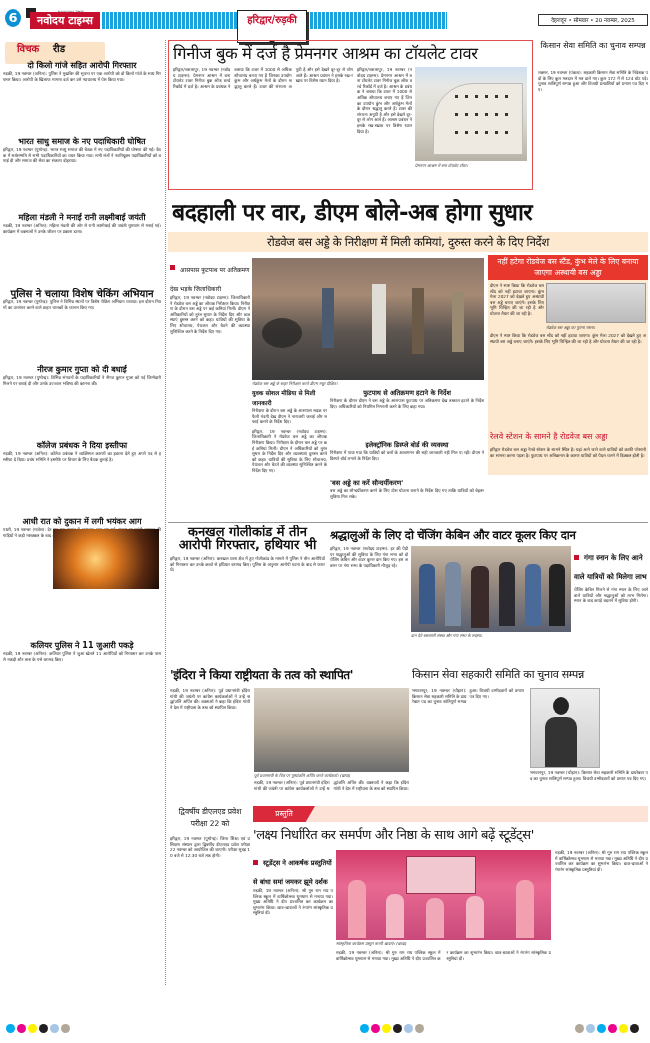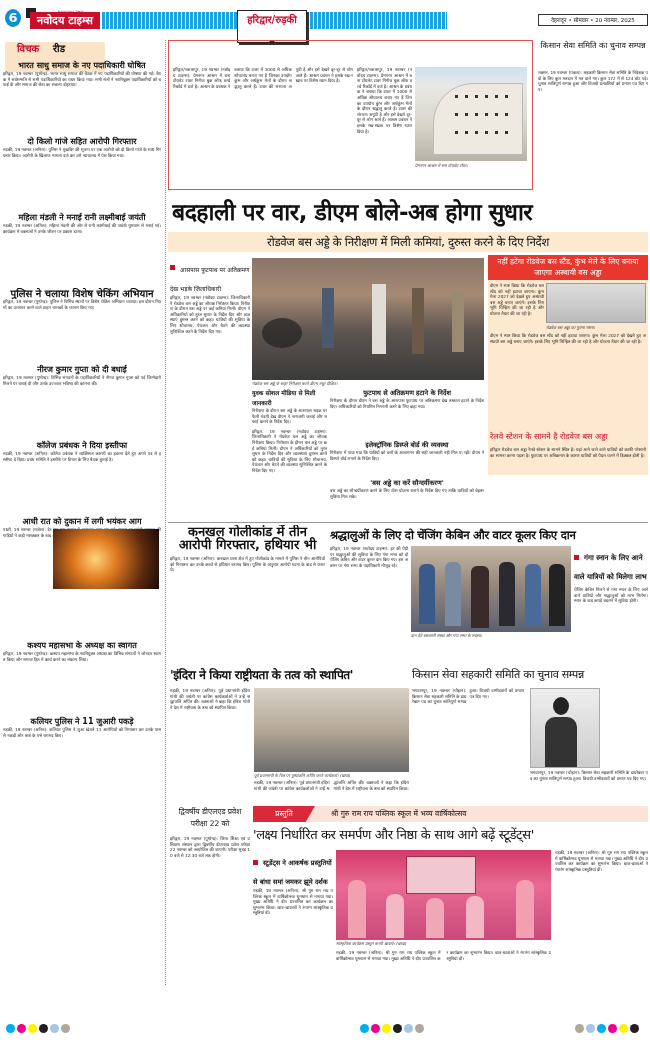--- a/index.html
+++ b/index.html
@@ -30,32 +30,32 @@
   <div class="abs" id="page-num">6</div>
   <div class="abs" id="brand-shadow"></div>
   <div class="abs" id="brand-tiny">NAVODAYA TIMES</div>
   <div class="abs" id="brand">नवोदय टाइम्स</div>
   <div class="abs" id="stripe"></div>
   <div class="abs" id="section-tag">हरिद्वार/रुड़की</div>
   <div class="abs" id="dateline">देहरादून • सोमवार • 20 नवम्बर, 2025</div>
 </div>
 
 <div class="abs" style="left:3px;top:40px;width:160px;height:945px;">
-  <div class="abs" style="left:2px;top:2px;width:100px;height:30px;background:#fbe3c8;border-radius:2px;">
+  <div class="abs" style="left:2px;top:2px;width:100px;height:22px;background:#fbe3c8;border-radius:2px;">
     <span style="position:absolute;left:12px;top:0;color:#c8102e;font-weight:bold;font-size:10px;line-height:14px;">विचक</span>
     <span style="position:absolute;left:48px;top:0;color:#111;font-weight:bold;font-size:10px;line-height:14px;">रीड</span>
   </div>
   <div id="left-stories" style="position:absolute;left:0;top:20px;width:158px;">
       <div style="margin-bottom: 3px;">
+        <div class="hl" style="font-size: 8px; line-height: 11px; text-align: center;">दो किलो गांजे सहित आरोपी गिरफ्तार</div>
+        <div class="txt" style="height: 62px;">रुड़की, 19 नवम्बर (अनिल): पुलिस ने मुखबिर की सूचना पर एक आरोपी को दो किलो गांजे के साथ गिरफ्तार किया। आरोपी के खिलाफ मामला दर्ज कर उसे न्यायालय में पेश किया गया।</div>
+      </div>
+      <div style="margin-bottom: 3px;">
         <div class="hl" style="font-size: 8px; line-height: 11px; text-align: center;">भारत साधु समाज के नए पदाधिकारी घोषित</div>
         <div class="txt" style="height: 62px;">हरिद्वार, 19 नवम्बर (पुष्पेन्द्र): भारत साधु समाज की बैठक में नए पदाधिकारियों की घोषणा की गई। बैठक में सर्वसम्मति से सभी पदाधिकारियों का चयन किया गया। सभी संतों ने नवनियुक्त पदाधिकारियों को बधाई दी और समाज की सेवा का संकल्प दोहराया।</div>
-      </div>
-      <div style="margin-bottom: 3px;">
-        <div class="hl" style="font-size: 8px; line-height: 11px; text-align: center;">दो किलो गांजे सहित आरोपी गिरफ्तार</div>
-        <div class="txt" style="height: 62px;">रुड़की, 19 नवम्बर (अनिल): पुलिस ने मुखबिर की सूचना पर एक आरोपी को दो किलो गांजे के साथ गिरफ्तार किया। आरोपी के खिलाफ मामला दर्ज कर उसे न्यायालय में पेश किया गया।</div>
       </div>
       <div style="margin-bottom: 3px;">
         <div class="hl" style="font-size: 8px; line-height: 11px; text-align: center;">महिला मंडली ने मनाई रानी लक्ष्मीबाई जयंती</div>
         <div class="txt" style="height: 62px;">रुड़की, 19 नवम्बर (अनिल): महिला मंडली की ओर से रानी लक्ष्मीबाई की जयंती धूमधाम से मनाई गई। कार्यक्रम में वक्ताओं ने उनके जीवन पर प्रकाश डाला।</div>
       </div>
       <div style="margin-bottom: 3px;">
         <div class="hl" style="font-size: 10px; line-height: 11px; text-align: center;">पुलिस ने चलाया विशेष चेकिंग अभियान</div>
         <div class="txt" style="height: 62px;">हरिद्वार, 19 नवम्बर (पुष्पेन्द्र): पुलिस ने विभिन्न स्थानों पर विशेष चेकिंग अभियान चलाया। इस दौरान नियमों का उल्लंघन करने वाले वाहन चालकों के चालान किए गए।</div>
       </div>
       <div style="margin-bottom: 3px;">
@@ -66,32 +66,29 @@
         <div class="hl" style="font-size: 8px; line-height: 11px; text-align: center;">कॉलेज प्रबंधक ने दिया इस्तीफा</div>
         <div class="txt" style="height: 62px;">रुड़की, 19 नवम्बर (अनिल): कॉलेज प्रबंधक ने व्यक्तिगत कारणों का हवाला देते हुए अपने पद से इस्तीफा दे दिया। प्रबंध समिति ने इस्तीफे पर विचार के लिए बैठक बुलाई है।</div>
       </div>
       <div style="margin-bottom: 3px;">
         <div class="hl" style="font-size: 8px; line-height: 11px; text-align: center;">आधी रात को दुकान में लगी भयंकर आग</div>
         <div class="txt" style="height: 110px;">पथरी, 19 नवम्बर (राजेश): देर रात एक दुकान में अचानक आग लग गई। सूचना पर पहुंची दमकल की गाड़ियों ने कड़ी मशक्कत के बाद आग पर काबू पाया। आग से लाखों का सामान जलकर राख हो गया।</div>
         <div class="photo" style="position: relative; margin: -108px 0px 0px 50px; width: 106px; height: 60px; background: radial-gradient(circle at 40% 50%, rgb(255, 210, 122) 0%, rgb(224, 122, 32) 30%, rgb(90, 42, 16) 70%, rgb(26, 10, 4) 100%);"></div>
         <div style="height: 48px;"></div>
       </div>
       <div style="margin-bottom: 3px;">
-        <div class="hl" style="font-size: 8px; line-height: 11px; text-align: center;">कश्यप महासभा के अध्यक्ष का स्वागत</div>
-        <div class="txt" style="height: 62px;">हरिद्वार, 19 नवम्बर (पुष्पेन्द्र): कश्यप महासभा के नवनियुक्त अध्यक्ष का विभिन्न संगठनों ने जोरदार स्वागत किया और समाज हित में कार्य करने का संकल्प लिया।</div>
-      </div>
-      <div style="margin-bottom: 3px;">
         <div class="hl" style="font-size: 8px; line-height: 11px; text-align: center;">कलियर पुलिस ने 11 जुआरी पकड़े</div>
         <div class="txt" style="height: 62px;">रुड़की, 19 नवम्बर (अनिल): कलियर पुलिस ने जुआ खेलते 11 आरोपियों को गिरफ्तार कर उनके पास से नकदी और ताश के पत्ते बरामद किए।</div>
       </div>
     </div>
 </div>
 <div class="abs rule" style="left:165px;top:40px;width:1px;height:945px;border-left:1px dotted #888;background:none"></div>
 
 <div class="abs" style="left:168px;top:40px;width:365px;height:150px;border:1px solid #e05050;">
+  <div class="abs hl" style="left:4px;top:2px;width:356px;font-size:16.5px;line-height:22px;font-weight:normal;letter-spacing:-0.4px;">गिनीज बुक में दर्ज है प्रेमनगर आश्रम का टॉयलेट टावर</div>
   <div class="abs txt" style="left:4px;top:26px;width:180px;height:118px;column-count:3;column-gap:4px;">हरिद्वार/ज्वालापुर, 19 नवम्बर (नवोदय टाइम्स): प्रेमनगर आश्रम में बना टॉयलेट टावर गिनीज बुक ऑफ वर्ल्ड रिकॉर्ड में दर्ज है। आश्रम के प्रबंधक ने बताया कि टावर में 1000 से अधिक शौचालय बनाए गए हैं जिनका उपयोग कुंभ और अर्धकुंभ मेलों के दौरान श्रद्धालु करते हैं। टावर की संरचना अनूठी है और इसे देखने दूर-दूर से लोग आते हैं। आश्रम प्रबंधन ने इसके रख-रखाव पर विशेष ध्यान दिया है।</div>
   <div class="abs photo" style="left:246px;top:26px;width:112px;height:94px;background:linear-gradient(180deg,#cfe0f0 0%,#e8e8e4 20%,#d9d6cc 60%,#b8b2a6 100%);">
     <div style="position:absolute;left:18px;top:16px;width:90px;height:72px;border-radius:40px 0 0 0;background:#eeeae2;border:1px solid #bbb"></div>
     <div style="position:absolute;left:40px;top:28px;width:60px;height:3px;background:repeating-linear-gradient(90deg,#333 0 3px,transparent 3px 10px)"></div>
     <div style="position:absolute;left:40px;top:46px;width:60px;height:3px;background:repeating-linear-gradient(90deg,#333 0 3px,transparent 3px 10px)"></div>
     <div style="position:absolute;left:40px;top:64px;width:60px;height:3px;background:repeating-linear-gradient(90deg,#333 0 3px,transparent 3px 10px)"></div>
   </div>
   <div class="abs cap" style="left:246px;top:122px;width:112px;">प्रेमनगर आश्रम में बना टॉयलेट टॉवर।</div>
   <div class="abs txt" style="left:188px;top:26px;width:55px;height:118px;">हरिद्वार/ज्वालापुर, 19 नवम्बर (नवोदय टाइम्स): प्रेमनगर आश्रम में बना टॉयलेट टावर गिनीज बुक ऑफ वर्ल्ड रिकॉर्ड में दर्ज है। आश्रम के प्रबंधक ने बताया कि टावर में 1000 से अधिक शौचालय बनाए गए हैं जिनका उपयोग कुंभ और अर्धकुंभ मेलों के दौरान श्रद्धालु करते हैं। टावर की संरचना अनूठी है और इसे देखने दूर-दूर से लोग आते हैं। आश्रम प्रबंधन ने इसके रख-रखाव पर विशेष ध्यान दिया है।</div>
 </div>
@@ -126,21 +123,21 @@
 </div>
 <div class="abs" style="left:330px;top:388px;width:154px;height:40px;">
   <div class="hl" style="font-size:6.5px;line-height:10px;text-align:center">फुटपाथ से अतिक्रमण हटाने के निर्देश</div>
   <div class="txt">निरीक्षण के दौरान डीएम ने बस अड्डे के आसपास फुटपाथ पर अतिक्रमण देख तत्काल हटाने के निर्देश दिए। अधिकारियों को नियमित निगरानी करने के लिए कहा गया।</div>
 </div>
 <div class="abs" style="left:330px;top:440px;width:154px;height:28px;">
   <div class="hl" style="font-size:6.5px;line-height:10px;text-align:center">इलेक्ट्रॉनिक डिस्प्ले बोर्ड की व्यवस्था</div>
   <div class="txt">निरीक्षण में पाया गया कि यात्रियों को बसों के आवागमन की सही जानकारी नहीं मिल पा रही। डीएम ने डिस्प्ले बोर्ड लगाने के निर्देश दिए।</div>
 </div>
 <div class="abs" style="left:330px;top:478px;width:154px;height:40px;">
-  <div class="hl" style="font-size:6.5px;line-height:10px;text-align:center">'बस अड्डे का करें सौन्दर्यीकरण'</div>
+  <div class="hl" style="font-size:6.5px;line-height:10px;">'बस अड्डे का करें सौन्दर्यीकरण'</div>
   <div class="txt">बस अड्डे का सौन्दर्यीकरण करने के लिए ठोस योजना बनाने के निर्देश दिए गए ताकि यात्रियों को बेहतर सुविधा मिल सके।</div>
 </div>
 
 <div class="abs" style="left:488px;top:255px;width:160px;height:220px;background:#fde9cf;">
   <div class="hl" style="background:#e8372c;color:#fff;font-weight:normal;font-size:7.5px;line-height:11px;white-space:normal;text-align:center;padding:1px 2px;height:25px">नहीं हटेगा रोडवेज बस स्टैंड, कुंभ मेले के लिए बनाया जाएगा अस्थायी बस अड्डा</div>
   <div class="abs photo" style="left:58px;top:28px;width:100px;height:40px;background:linear-gradient(180deg,#ddd 0%,#bbb 100%);border:1px solid #999"></div>
   <div class="abs cap" style="left:58px;top:70px;width:100px">रोडवेज बस अड्डा का पुराना रास्ता।</div>
   <div class="abs txt" style="left:2px;top:28px;width:54px;height:48px">डीएम ने स्पष्ट किया कि रोडवेज बस स्टैंड को नहीं हटाया जाएगा। कुंभ मेला 2027 को देखते हुए अस्थायी बस अड्डे बनाए जाएंगे। इसके लिए भूमि चिन्हित की जा रही है और योजना तैयार की जा रही है।</div>
   <div class="abs txt" style="left:2px;top:78px;width:156px;height:95px">डीएम ने स्पष्ट किया कि रोडवेज बस स्टैंड को नहीं हटाया जाएगा। कुंभ मेला 2027 को देखते हुए अस्थायी बस अड्डे बनाए जाएंगे। इसके लिए भूमि चिन्हित की जा रही है और योजना तैयार की जा रही है।</div>
   <div class="abs hl" style="left:2px;top:176px;width:156px;font-weight:normal;color:#c8102e;font-size:8px;line-height:12px;">रेलवे स्टेशन के सामने है रोडवेज बस अड्डा</div>
@@ -185,21 +182,20 @@
 </div>
 <div class="abs txt" style="left:530px;top:770px;width:118px;height:32px">भगवानपुर, 19 नवम्बर (चौहान): किसान सेवा सहकारी समिति के डायरेक्टर पद का चुनाव शांतिपूर्ण सम्पन्न हुआ। विजयी उम्मीदवारों को प्रमाण पत्र दिए गए।</div>
 
 <div class="abs" style="left:170px;top:806px;width:80px;height:180px;">
   <div class="hl" style="font-weight:normal;font-size:7.5px;line-height:12px;white-space:normal;text-align:center;height:26px">द्विवर्षीय डीएलएड प्रवेश परीक्षा 22 को</div>
   <div class="txt" style="margin-top:4px;height:145px">हरिद्वार, 19 नवम्बर (पुष्पेन्द्र): जिला शिक्षा एवं प्रशिक्षण संस्थान द्वारा द्विवर्षीय डीएलएड प्रवेश परीक्षा 22 नवम्बर को आयोजित की जाएगी। परीक्षा सुबह 10 बजे से 12:30 बजे तक होगी।</div>
 </div>
 
 <div class="abs" style="left:253px;top:806px;width:395px;height:16px;background:#fde2d8;padding-left:43px;">
   <div class="abs" style="left:0;top:0;width:62px;height:16px;background:#d9293b;color:#fff;font-size:7.5px;line-height:16px;text-align:center;clip-path:polygon(0 0,100% 0,85% 100%,0 100%);">प्रस्तुति</div>
-  <div class="abs" style="left:78px;top:0;width:310px;font-size:7.5px;line-height:16px;white-space:nowrap;overflow:hidden">श्री गुरु राम राय पब्लिक स्कूल में भव्य वार्षिकोत्सव</div>
 </div>
 <div class="abs hl" style="left:253px;top:824px;width:395px;font-weight:normal;font-size:13px;line-height:22px;letter-spacing:-0.4px;">'लक्ष्य निर्धारित कर समर्पण और निष्ठा के साथ आगे बढ़ें स्टूडेंट्स'</div>
 <div class="abs" style="left:253px;top:850px;width:80px;height:36px;">
   <span style="display:inline-block;width:5px;height:5px;background:#c8102e;"></span>
   <span class="hl" style="font-size:6.5px;line-height:10px;white-space:normal">स्टूडेंट्स ने आकर्षक प्रस्तुतियों से बांधा समां जमकर झूमे दर्शक</span>
 </div>
 <div class="abs txt" style="left:253px;top:888px;width:80px;height:96px">रुड़की, 19 नवम्बर (अनिल): श्री गुरु राम राय पब्लिक स्कूल में वार्षिकोत्सव धूमधाम से मनाया गया। मुख्य अतिथि ने दीप प्रज्वलित कर कार्यक्रम का शुभारंभ किया। छात्र-छात्राओं ने रंगारंग सांस्कृतिक प्रस्तुतियां दीं।</div>
 <div class="abs photo" style="left:336px;top:850px;width:215px;height:90px;background:linear-gradient(180deg,#d43a6a 0%,#e86a92 40%,#c94a7a 100%);">
   <div style="position:absolute;left:70px;top:6px;width:70px;height:38px;background:#f2c8d0;border:1px solid #a03050"></div>
   <div style="position:absolute;left:12px;top:30px;width:18px;height:58px;background:#f2a0b0;border-radius:8px 8px 0 0"></div>

